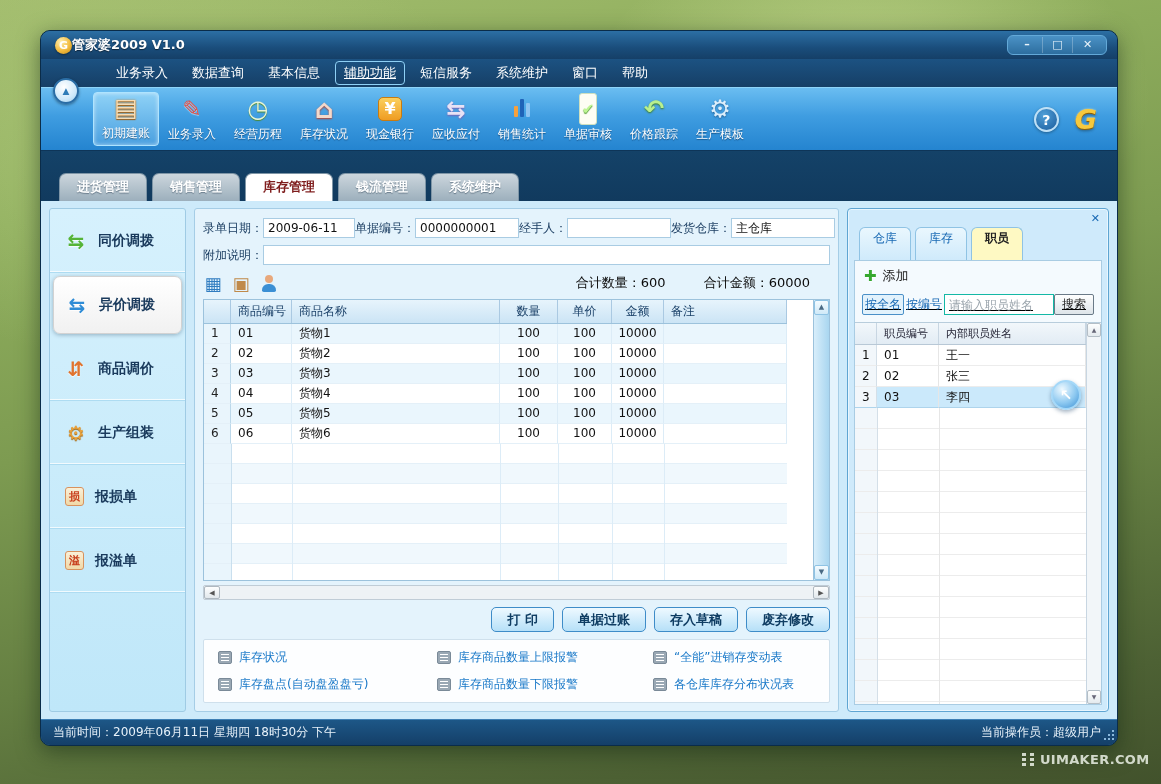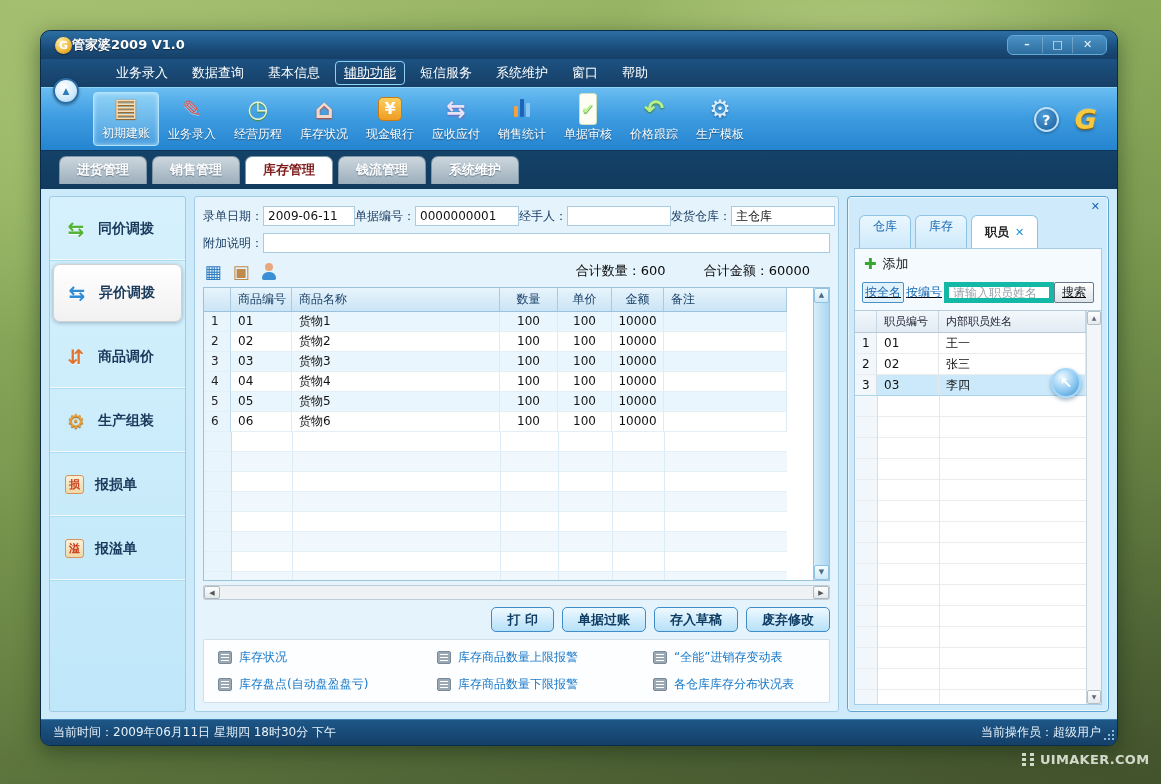--- a/index.html
+++ b/index.html
@@ -71,22 +71,22 @@
   .i-track::before{ content:"↶"; color:#b9f08e; font-weight:bold; text-shadow:0 1px 2px #3c7a1c; font-size:24px; }
   .i-gear::before{ content:"⚙"; color:#dceefb; text-shadow:0 1px 2px #1f5f96; font-size:24px; }
   .toolbar-right{ margin-left:auto; display:flex; align-items:center; gap:16px; padding-right:6px; }
   .help-btn{ width:25px; height:25px; border-radius:50%; background:radial-gradient(circle at 38% 30%,#4f9fd8,#1b5c9c);
     border:2px solid #bfe0f5; color:#fff; font-size:14px; font-weight:bold; text-align:center; line-height:22px;
     box-shadow:0 1px 3px rgba(0,0,0,.35); }
   .brand-g{ font-size:27px; font-weight:bold; font-style:italic; color:#f6c93e;
     text-shadow:0 1px 0 #8a5e08, 0 2px 3px rgba(0,0,0,.4), 0 0 2px #fff0b0; }
 
   
-  .maintabs{ height:38px; flex:none; background:linear-gradient(#144268,#113a5e);
-    display:flex; align-items:center; gap:5px; padding:0 0 0 18px; }
+  .maintabs{ height:50px; flex:none; background:linear-gradient(#144268,#113a5e);
+    display:flex; align-items:flex-end; gap:5px; padding:0 0 0 18px; }
   .mtab{ height:28px; line-height:26px; padding:0 17px; font-size:13px; font-weight:bold; color:#fff;
     background:linear-gradient(#ccd6dd,#9cafbc); border:1px solid #7e95a6; border-bottom:none;
     border-radius:7px 7px 0 0; text-shadow:0 1px 1px rgba(40,60,80,.5); }
   .mtab.active{ background:#fff; color:#7f1d1d; text-shadow:none; }
 
   
   .content{ flex:1; min-height:0; background:#cdeafa; display:flex; gap:8px; padding:7px 8px; }
 
   
   .sidebar{ width:137px; flex:none; border:1px solid #9fcbe4; border-radius:3px;
@@ -174,30 +174,30 @@
     background:repeating-linear-gradient(to bottom,#fff 0 1px,transparent 1px 3px); }
 
   
   .right-panel{ width:262px; flex:none; border:1px solid #5fa5d2; border-radius:4px; background:#cfeafb;
     display:flex; flex-direction:column; padding:3px 6px 6px; box-shadow:inset 0 0 0 1px #e8f6fe; }
   .rp-close-row{ height:15px; display:flex; justify-content:flex-end; flex:none; }
   .rp-close{ color:#1768b3; font-size:11px; font-weight:bold; line-height:13px; padding:0 2px; }
   .rtabs{ display:flex; gap:4px; padding-left:5px; flex:none; }
   .rtab{ height:33px; line-height:21px; padding:0 13px; font-size:12px; color:#1768b3;
     background:linear-gradient(#eaf7fe,#cfeafb); border:1px solid #8fc3e4; border-bottom:none; border-radius:6px 6px 0 0; }
-  .rtab.active{ background:#ffffff; color:#222; font-weight:bold; display:flex; align-items:center; gap:6px; }
+  .rtab.active{ background:#fef9c3; color:#222; font-weight:bold; display:flex; align-items:center; gap:6px;flex-direction:column; }
   .rtab-x{ color:#1f8fd8; font-size:11px; font-weight:bold; }
   .rp-body{ flex:1; min-height:0; background:#f4fafe; border:1px solid #a9cce3; display:flex; flex-direction:column; }
   .add-row{ flex:none; display:flex; align-items:center; gap:6px; padding:6px 9px 4px; }
   .plus-icon{ color:#35a82e; font-size:15px; font-weight:bold; text-shadow:0 1px 1px rgba(255,255,255,.8); }
   .add-label{ font-size:13px; color:#222; }
   .search-row{ flex:none; display:flex; align-items:center; gap:0; padding:5px 7px 7px;text-decoration:underline; }
   .ftag{ font-size:12px; color:#1768b3; padding:1px 2px; white-space:nowrap; }
   .ftag.on{ border:1px solid #4a90c8; background:#e2f2fc; border-radius:2px; }
-  .rsearch{ flex:1; min-width:0; height:21px; border:5px solid #14b8a6; font-size:12px; padding:0 4px;
+  .rsearch{ flex:1; min-width:0; height:21px; border:1px solid #14b8a6; font-size:12px; padding:0 4px;
     font-family:"DejaVu Sans","Liberation Sans",sans-serif; }
   .rsearch::placeholder{ color:#9aa4ac; }
   .sbtn2{ flex:none; height:21px; padding:0 7px; font-size:12px; color:#222; border:1px solid #6a7a88;
     background:linear-gradient(#ffffff,#dde4e9); border-radius:2px;
     font-family:"DejaVu Sans","Liberation Sans",sans-serif; }
   .rtable-wrap{ flex:1; min-height:0; display:flex; border-top:1px solid #b8cddc; position:relative; background:#fff; }
   .rcols{ flex:1; min-width:0; display:flex; flex-direction:column; --rcols:22px 62px 1fr; }
   .rhead{ display:grid; grid-template-columns:var(--rcols); height:22px; flex:none;
     background:linear-gradient(#f2f7fb,#e2ecf4); border-bottom:1px solid #b8c8d6; }
   .rhead .c{ font-size:11px; color:#223; line-height:21px; padding-left:7px; border-right:1px solid #c8d6e2; }

